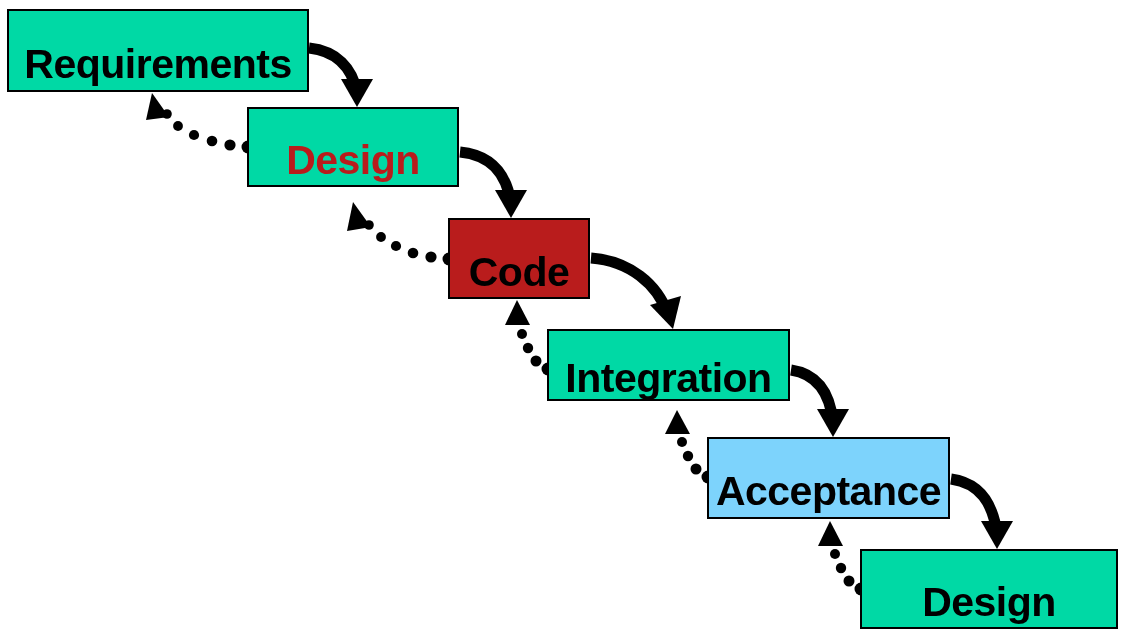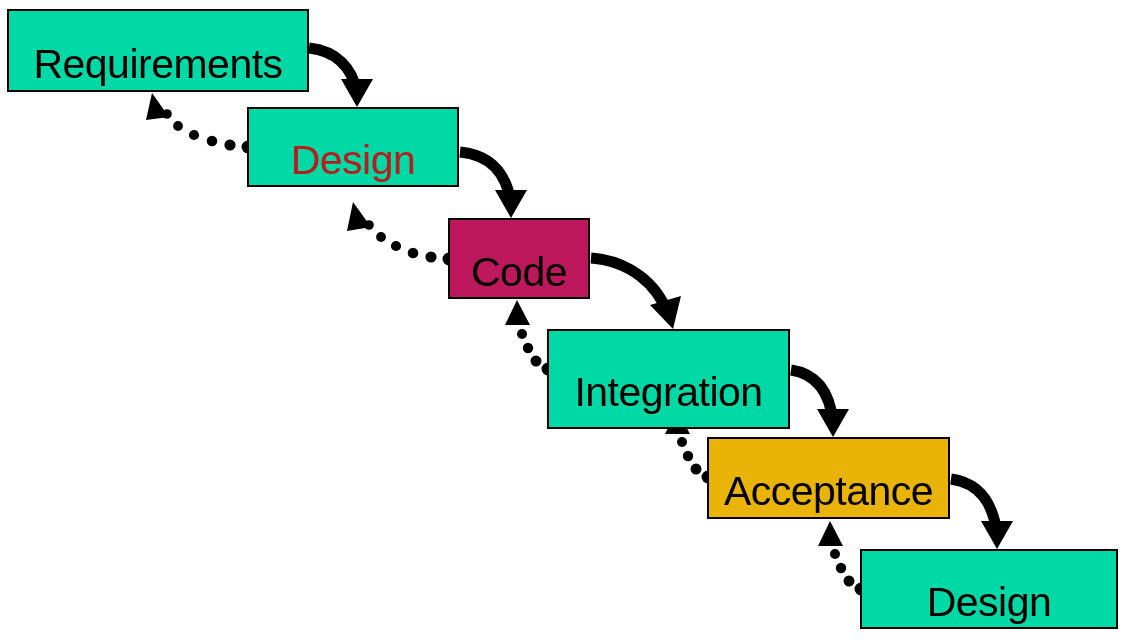--- a/index.html
+++ b/index.html
@@ -29,21 +29,21 @@
     position: absolute;
     box-sizing: border-box;
     border: 2px solid #000000;
     display: flex;
     align-items: center;
     justify-content: center;
     z-index: 3;
   }
   .phase-label {
     font-family: "Liberation Sans", sans-serif;
-    font-weight: normal;
+    font-weight: bold;
     color: #000000;
     font-size: 41px;
     line-height: 1;
     letter-spacing: -0.5px;
     white-space: nowrap;
     user-select: none;
     margin-top: 27px;
   }
 </style>
 </head>
@@ -128,29 +128,29 @@
   </svg>
 
   <div class="phase-box" style="left: 7px; top: 9px; width: 302px; height: 83px; background: rgb(0, 217, 165); border-color: rgb(0, 0, 0);">
     <span class="phase-label" style="font-size: 41px; color: rgb(0, 0, 0);">Requirements</span>
   </div>
 
   <div class="phase-box" style="left: 247px; top: 107px; width: 212px; height: 80px; background: rgb(0, 217, 165); border-color: rgb(0, 0, 0);">
     <span class="phase-label" style="font-size: 41px; color: #b91c1c;">Design</span>
   </div>
 
-  <div class="phase-box" style="left: 448px; top: 218px; width: 142px; height: 81px; background: #be185d; border-color: rgb(0, 0, 0);">
+  <div class="phase-box" style="left: 448px; top: 218px; width: 142px; height: 81px; background: #b91c1c; border-color: rgb(0, 0, 0);">
     <span class="phase-label" style="font-size: 41px; color: rgb(0, 0, 0);">Code</span>
   </div>
 
-  <div class="phase-box" style="left: 547px; top: 329px; width: 243px; height: 100px; background: rgb(0, 217, 165); border-color: rgb(0, 0, 0);">
+  <div class="phase-box" style="left: 547px; top: 329px; width: 243px; height: 72px; background: rgb(0, 217, 165); border-color: rgb(0, 0, 0);">
     <span class="phase-label" style="font-size: 41px; color: rgb(0, 0, 0);">Integration</span>
   </div>
 
-  <div class="phase-box" style="left: 707px; top: 437px; width: 243px; height: 82px; background: #eab308; border-color: rgb(0, 0, 0);">
+  <div class="phase-box" style="left: 707px; top: 437px; width: 243px; height: 82px; background: #7dd3fc; border-color: rgb(0, 0, 0);">
     <span class="phase-label" style="font-size: 41px; color: rgb(0, 0, 0);">Acceptance</span>
   </div>
 
   <div class="phase-box" style="left: 860px; top: 549px; width: 258px; height: 80px; background: rgb(0, 217, 165); border-color: rgb(0, 0, 0);">
     <span class="phase-label" style="font-size: 41px; color: rgb(0, 0, 0);">Design</span>
   </div>
 
 </div>
 
 </body></html>

